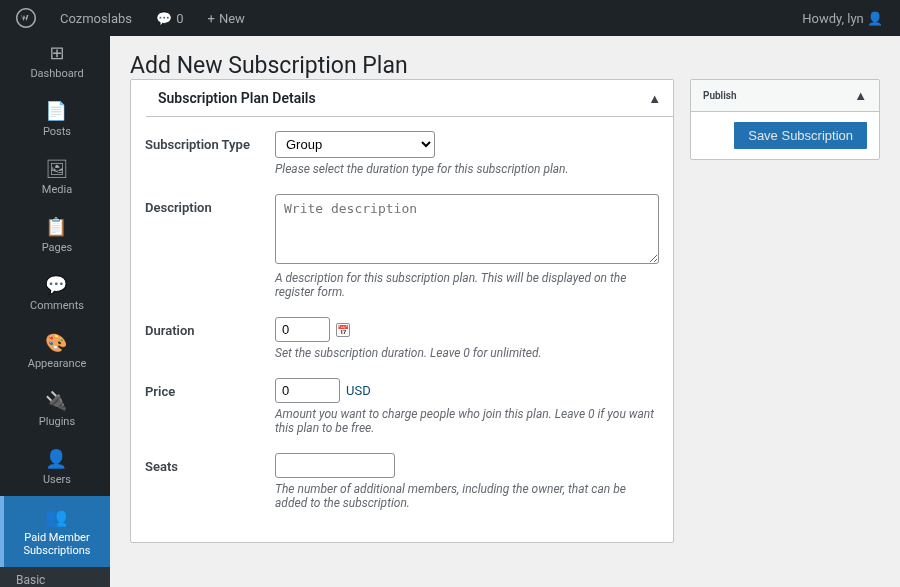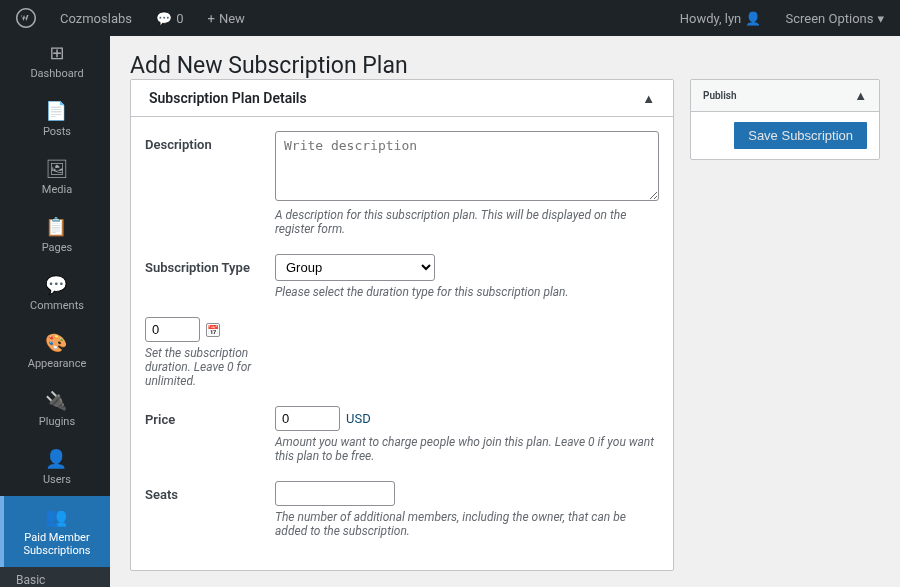--- a/index.html
+++ b/index.html
@@ -90,27 +90,28 @@
     .main-editor { flex: 1; }
 
     
     .metabox {
       background: #fff;
       border: 1px solid #c3c4c7;
       border-radius: 2px;
       margin-bottom: 16px;
     }
     .metabox-header {
-      padding: 10px 18px;
+      padding: 10px 12px;
       border-bottom: 1px solid #c3c4c7;
       display: flex;
       align-items: center;
       justify-content: space-between;
       cursor: pointer;
       background: #fff;
+      margin-left: 15px;
     }
     .metabox-title {
       font-size: 14px;
       font-weight: 600;
       color: #1d2327;
     }
     .metabox-body { padding: 14px; }
 
     
     .form-row {
@@ -231,24 +232,20 @@
     <span>0</span>
   </div>
   <div class="bar-item">
     <span>+ </span>
       <span>New</span>
   </div>
   <div class="bar-right bar-item">
     <span>Howdy, lyn</span>
     <span>👤</span>
   </div>
-  <div class="bar-item" style="margin-left:0;">
-    <span>Screen Options</span>
-    <span>▾</span>
-  </div>
 </div>
 
 <div class="wp-layout">
 
   <div id="adminmenu">
     <div class="menu-item">
       <span class="menu-icon">⊞</span>
       <span>Dashboard</span>
     </div>
     <div class="menu-item">
@@ -304,38 +301,39 @@
 
           
           <div class="metabox">
             <div class="metabox-header">
               <span class="metabox-title">Subscription Plan Details</span>
               <span>▲</span>
             </div>
             <div class="metabox-body">
 
               <div class="form-row">
-                <div class="form-label">Description</div>
-                <div class="form-field">
-                  <textarea class="form-textarea" placeholder="Write description" style=""></textarea>
-                  <div class="field-hint">A description for this subscription plan. This will be displayed on the register form.</div>
-                </div>
-              </div>
-
-              <div class="form-row">
                 <div class="form-label">Subscription Type</div>
                 <div class="form-field">
                   <select class="form-select">
                     <option>Group</option>
                   </select>
                   <div class="field-hint">Please select the duration type for this subscription plan.</div>
                 </div>
               </div>
 
               <div class="form-row">
+                <div class="form-label">Description</div>
+                <div class="form-field">
+                  <textarea class="form-textarea" placeholder="Write description" style=""></textarea>
+                  <div class="field-hint">A description for this subscription plan. This will be displayed on the register form.</div>
+                </div>
+              </div>
+
+              <div class="form-row">
+                <div class="form-label">Duration</div>
                 <div class="form-field">
                   <div class="duration-wrap">
                     <input type="number" class="small-input" value="0" style="">
                     <span class="cal-icon">📅</span>
                   </div>
                   <div class="field-hint">Set the subscription duration. Leave 0 for unlimited.</div>
                 </div>
               </div>
 
               <div class="form-row">

